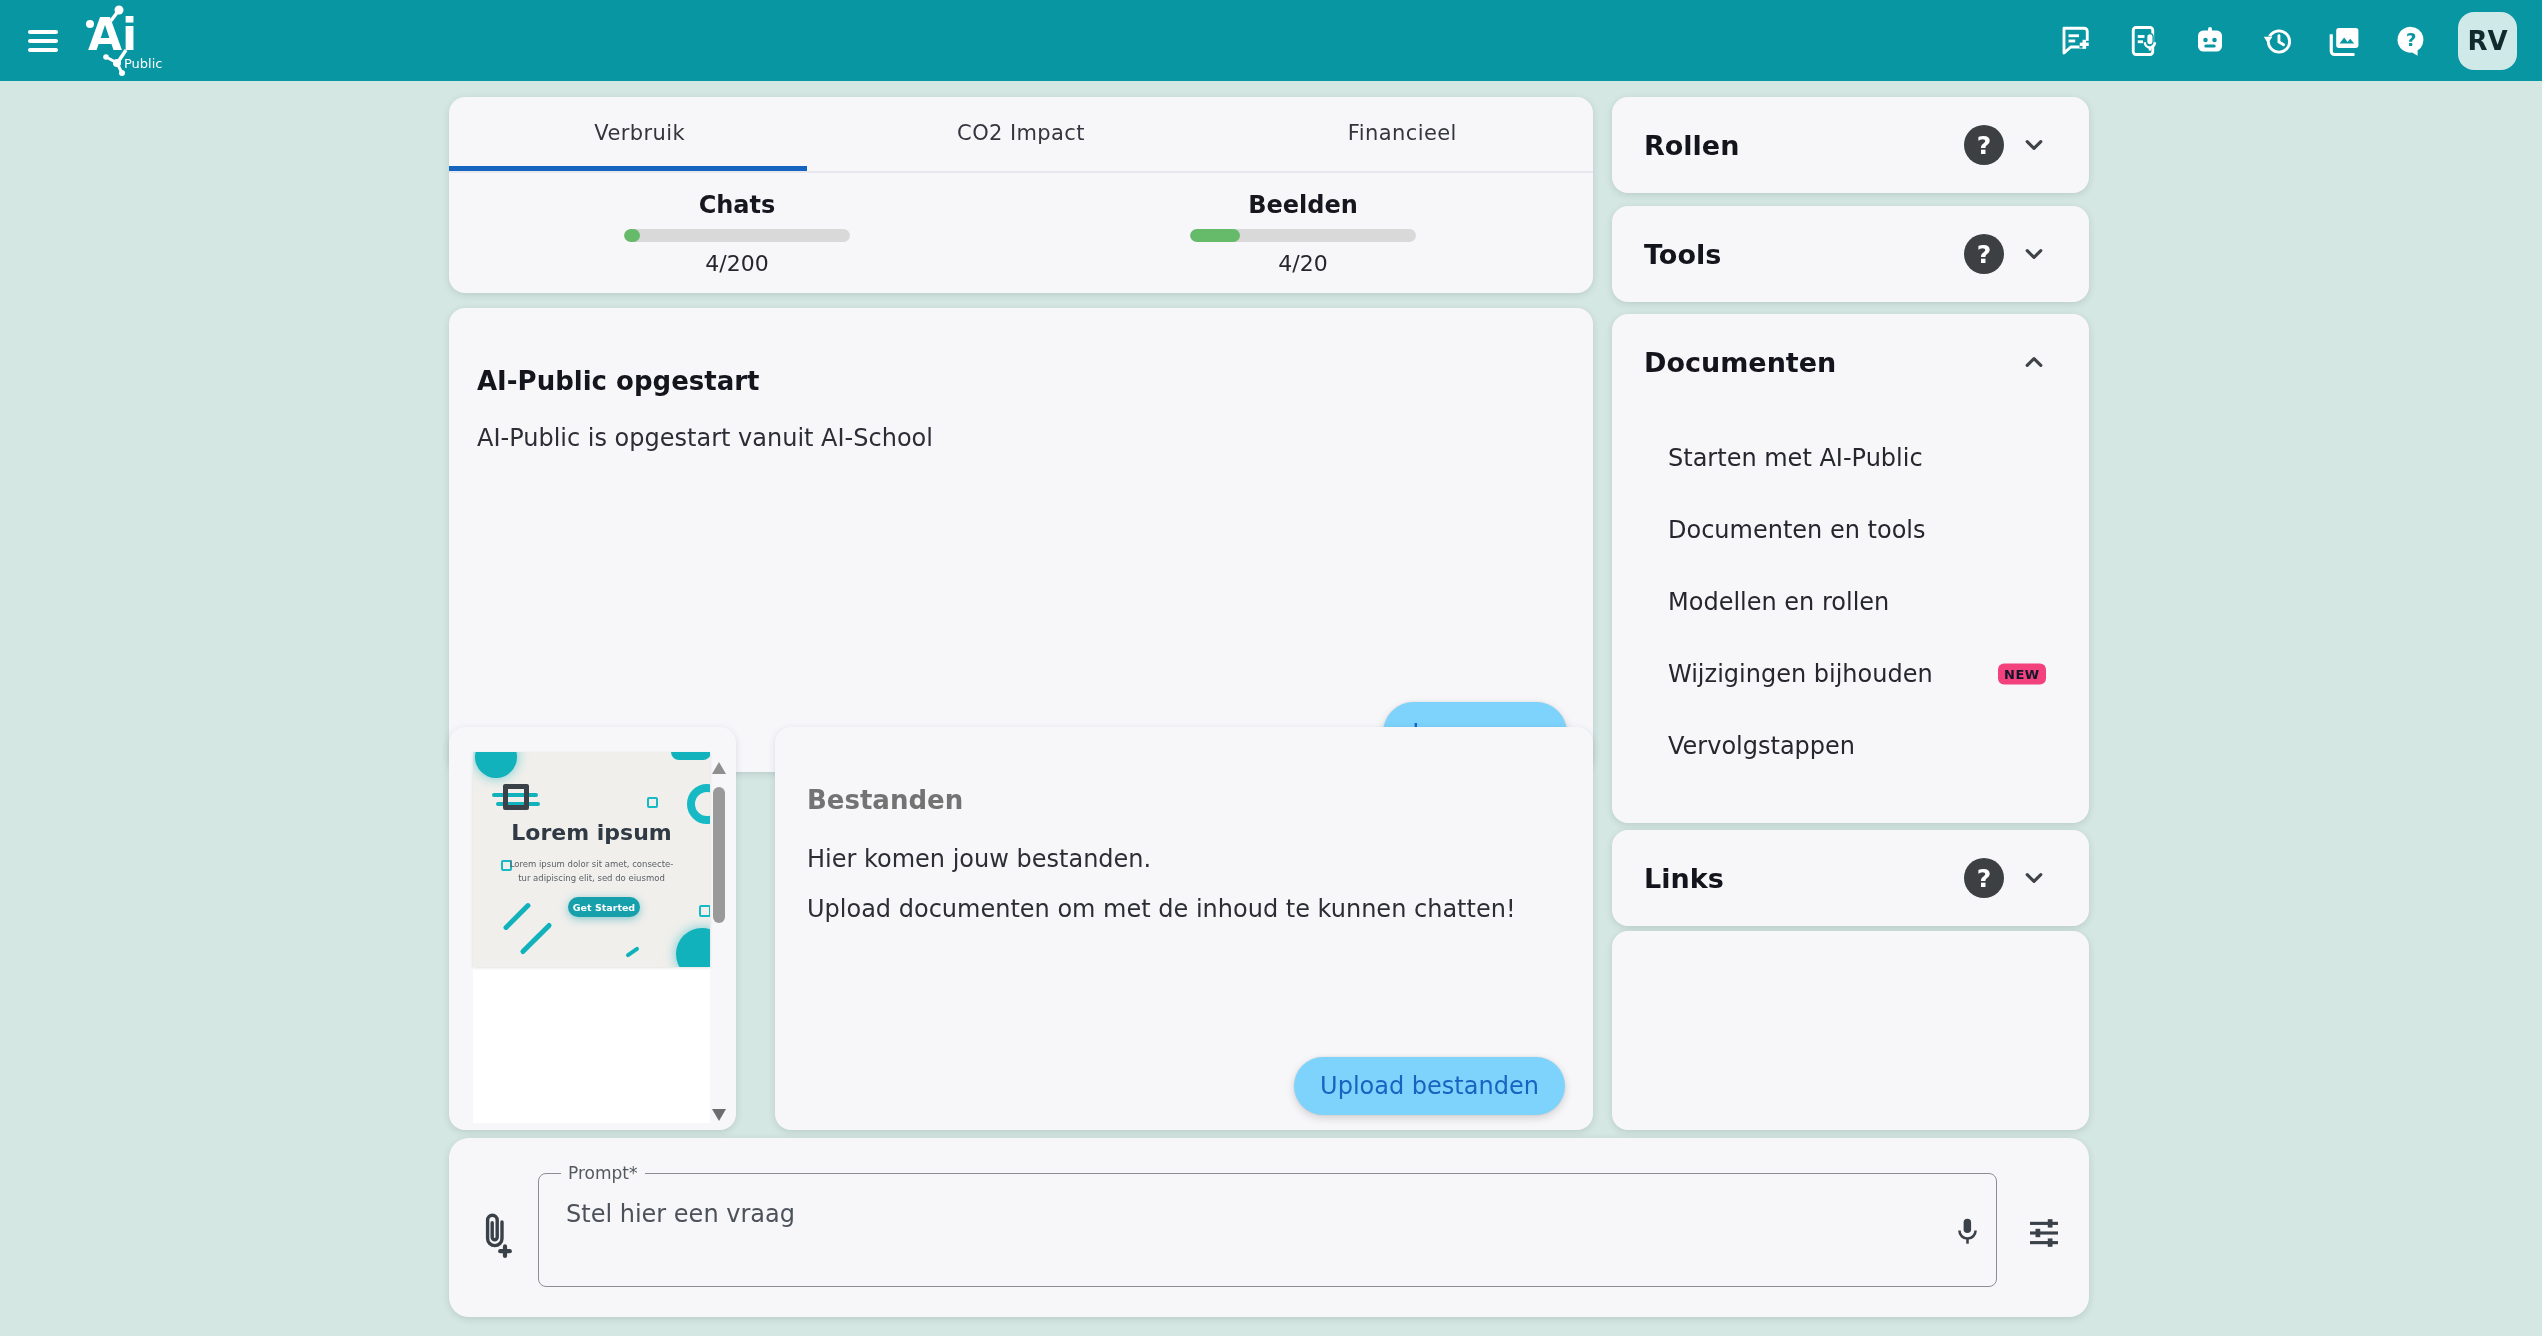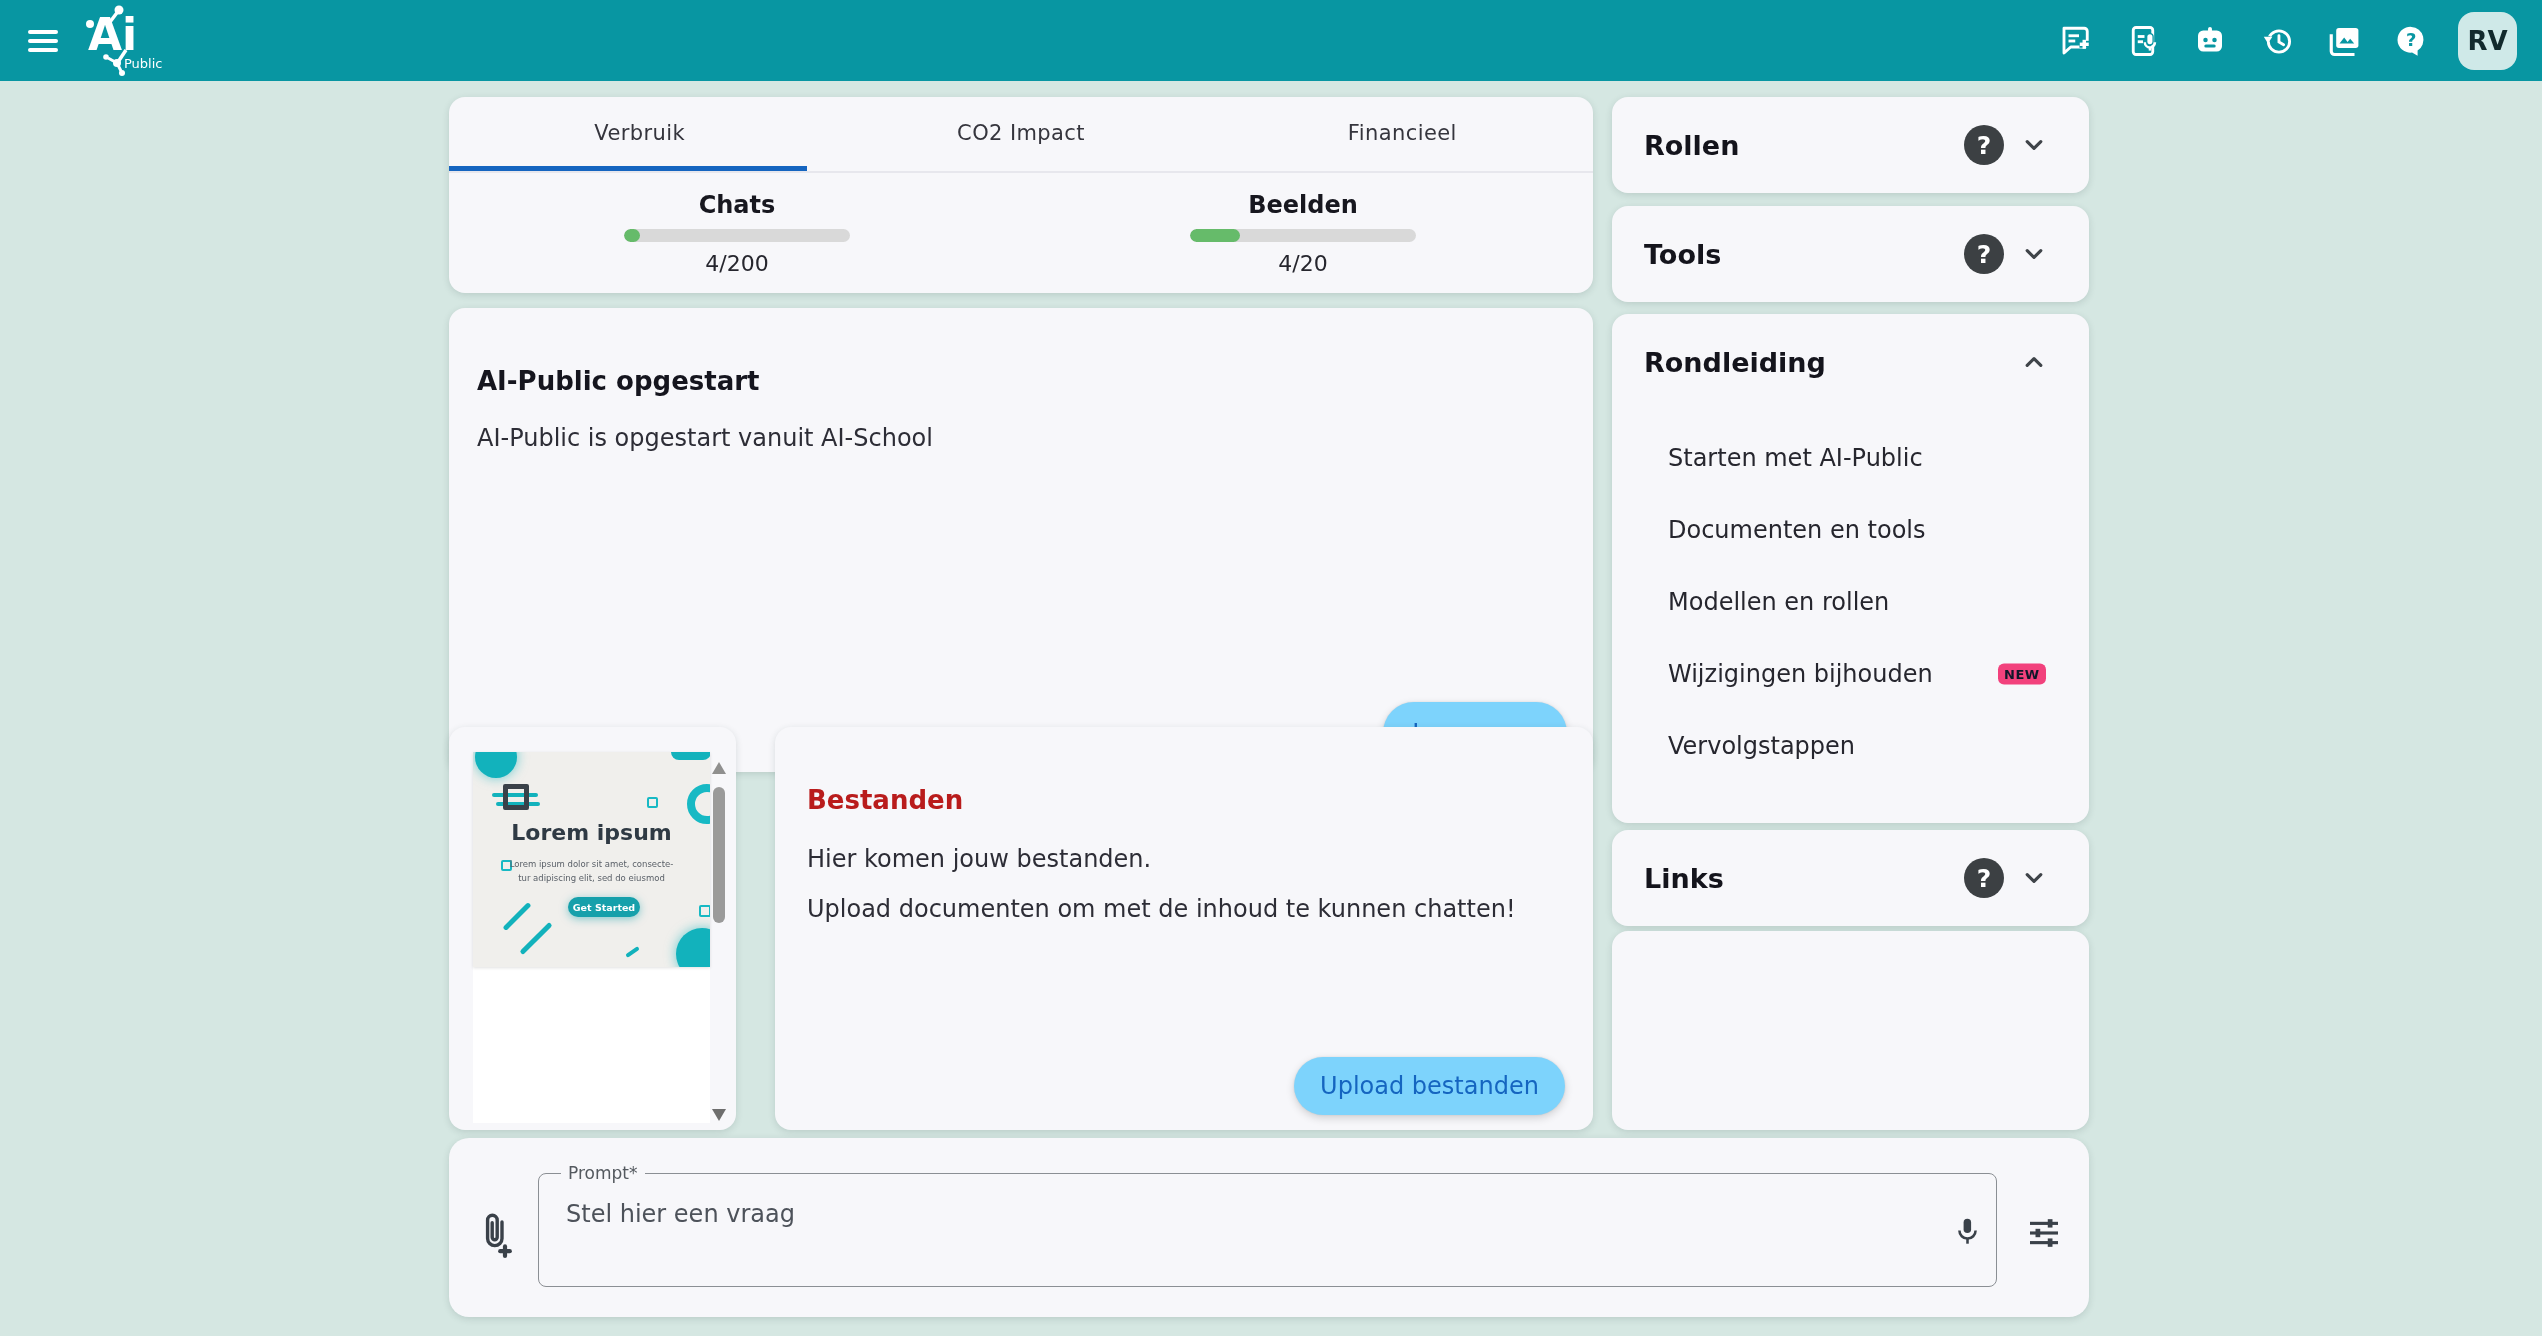--- a/index.html
+++ b/index.html
@@ -52,21 +52,21 @@
   .pv-sub{position:absolute;left:0;right:0;text-align:center;font-size:8.5px;color:#5a6068;}
   .pv-cta{position:absolute;left:95px;top:145px;width:72px;height:20px;border-radius:10px;background:#16a0ab;color:#fff;font-size:9.5px;font-weight:bold;display:flex;align-items:center;justify-content:center;box-shadow:0 2px 8px rgba(22,160,171,.5);}
   .pv-btn{position:absolute;left:47px;top:90px;width:90px;height:30px;border-radius:8px;background:#16a0ab;color:#fff;font-size:13px;font-weight:bold;display:flex;align-items:center;justify-content:center;box-shadow:0 2px 8px rgba(22,160,171,.5);}
   .pv-scroll{position:absolute;left:263px;top:25px;width:14px;height:371px;}
   .pv-up{position:absolute;left:0;top:10px;width:0;height:0;border-left:7px solid transparent;border-right:7px solid transparent;border-bottom:12px solid #8f8f8f;cursor:pointer;}
   .pv-thumb{position:absolute;left:1px;top:35px;width:12px;height:136px;border-radius:6px;background:#9a9a9a;cursor:pointer;}
   .pv-down{position:absolute;left:0;bottom:2px;width:0;height:0;border-left:7px solid transparent;border-right:7px solid transparent;border-top:12px solid #6d6d6d;cursor:pointer;}
 
   
   .card-files{left:775px;top:727px;width:818px;height:403px;padding:58px 32px;}
-  .files-title{margin:0;font-size:26px;font-weight:bold;color:#b91c1c;}
+  .files-title{margin:0;font-size:26px;font-weight:bold;color:#737373;}
   .files-line{margin:30px 0 0 0;font-size:24px;color:#2d2d36;}
   .files-line + .files-line{margin-top:22px;}
   .upload-btn{right:28px;bottom:15px;width:271px;height:58px;}
 
   
   .side-card{left:1612px;width:477px;}
   .side-head{display:flex;align-items:center;height:96px;padding:0 38px 0 32px;cursor:pointer;}
   .side-title{font-size:27px;font-weight:bold;color:#14141c;flex:1;}
   .help-badge{width:40px;height:40px;border-radius:50%;background:#3c4043;color:#fff;font-size:25px;font-weight:bold;display:flex;align-items:center;justify-content:center;margin-right:13px;border:none;cursor:pointer;flex:none;}
   .chev{flex:none;}
@@ -252,21 +252,21 @@
       <span class="side-title">Tools</span>
       <button class="help-badge">?</button>
       <svg class="chev" width="34" height="34" viewBox="0 0 30 30">
           <polyline points="9,12 15,18 21,12" fill="none" stroke="#3f4449" stroke-width="2.8" stroke-linecap="round" stroke-linejoin="round"></polyline>
         </svg>
     </div>
   </section>
 
   <section class="card side-card" style="top:314px;height:509px;">
     <div class="side-head">
-      <span class="side-title">Rondleiding</span>
+      <span class="side-title">Documenten</span>
       <svg class="chev" width="34" height="34" viewBox="0 0 30 30">
           <polyline points="9,18 15,12 21,18" fill="none" stroke="#3f4449" stroke-width="2.8" stroke-linecap="round" stroke-linejoin="round"></polyline>
         </svg>
     </div>
     <div style="padding-top:12px;">
       <div class="side-item">Starten met AI-Public</div>
       <div class="side-item">Documenten en tools</div>
       <div class="side-item">Modellen en rollen</div>
       <div class="side-item">
         <span>Wijzigingen bijhouden</span>

